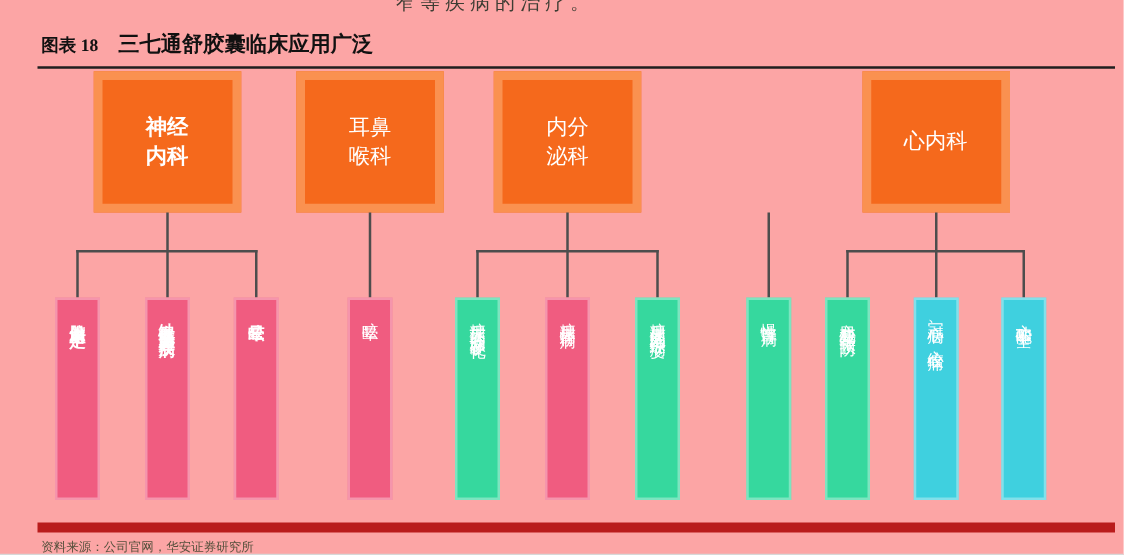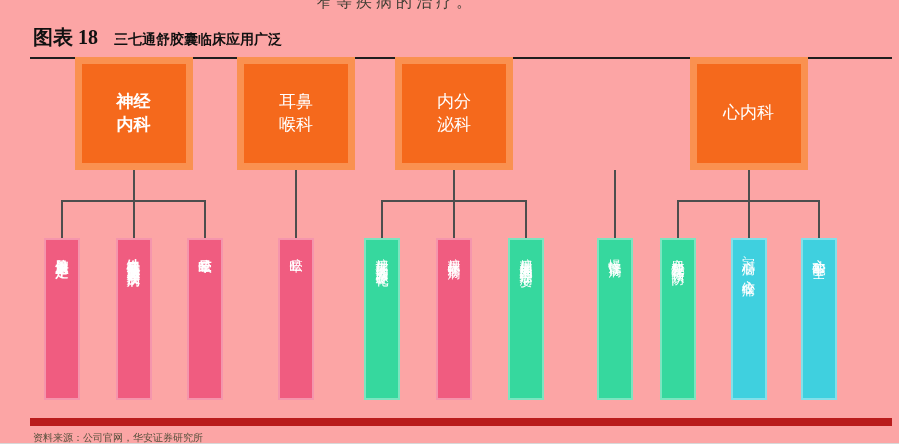--- a/index.html
+++ b/index.html
@@ -8,22 +8,22 @@
     font-family:"Liberation Sans","DejaVu Sans",sans-serif;overflow:hidden;
   }
   .top-partial{
     position:absolute;top:-8px;left:316px;font-size:16px;letter-spacing:4px;
     color:#3d3d33;font-family:"Liberation Serif","DejaVu Serif",serif;white-space:nowrap;
   }
   .title-row{
     position:absolute;top:24px;left:30px;right:7px;border-bottom:2px solid #1f1f1f;
     padding:0 0 6px 3px;font-family:"Liberation Serif","DejaVu Serif",serif;white-space:nowrap;
   }
-  .figure-label{font-weight:bold;font-size:20px;color:#111111;}
-  .figure-title{font-weight:bold;font-size:14px;color:#111111;margin-left:16px;}
+  .figure-label{font-weight:bold;font-size:14px;color:#111111;}
+  .figure-title{font-weight:bold;font-size:17px;color:#111111;margin-left:16px;}
   .diagram{position:absolute;top:57px;left:0;width:899px;height:343px;}
   .group{position:absolute;top:0;height:343px;}
   .g1{left:44px;width:179px;font-weight:bold;}
   .g2{left:237px;width:118px;}
   .g3{left:364px;width:180px;}
   .g4{left:556px;width:118px;}
   .g5{left:660px;width:177px;}
   .dept-box{
     width:118px;height:113px;margin:0 auto;box-sizing:border-box;
     background:var(--orange-fill);border:7px solid var(--orange-border);

